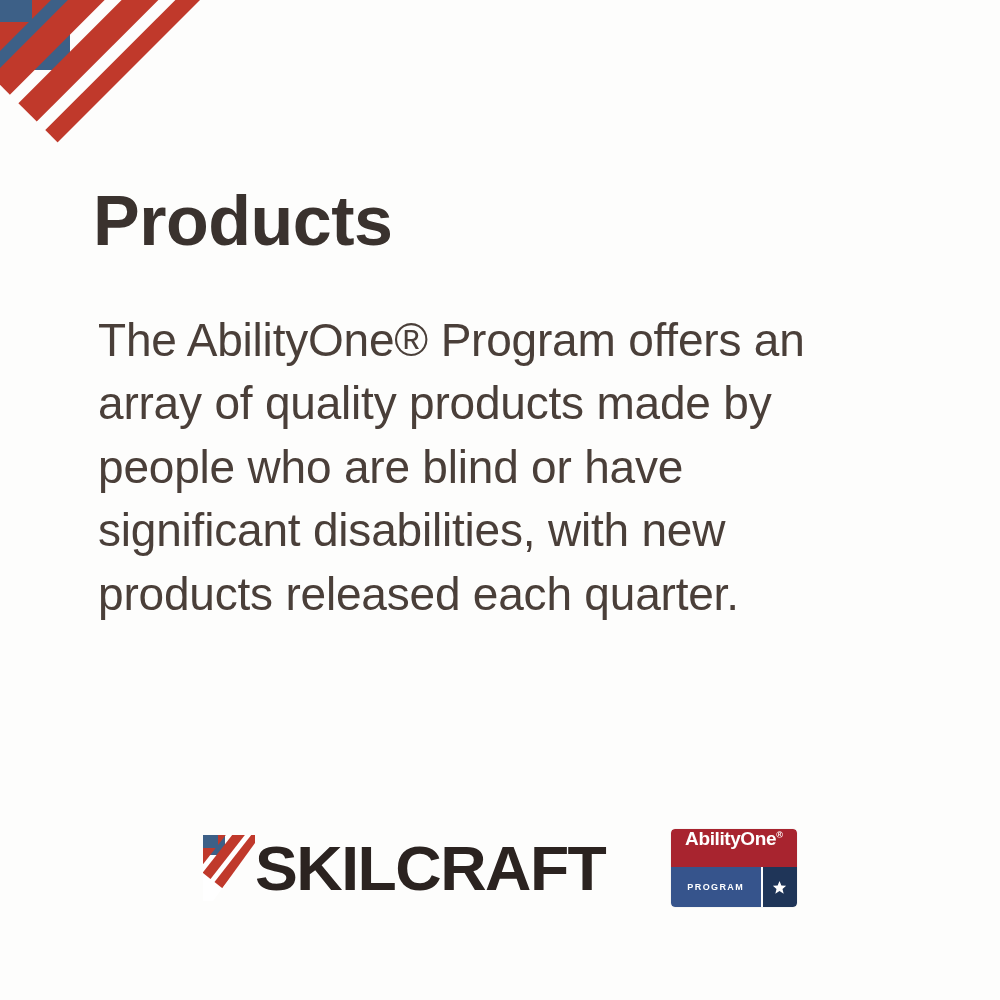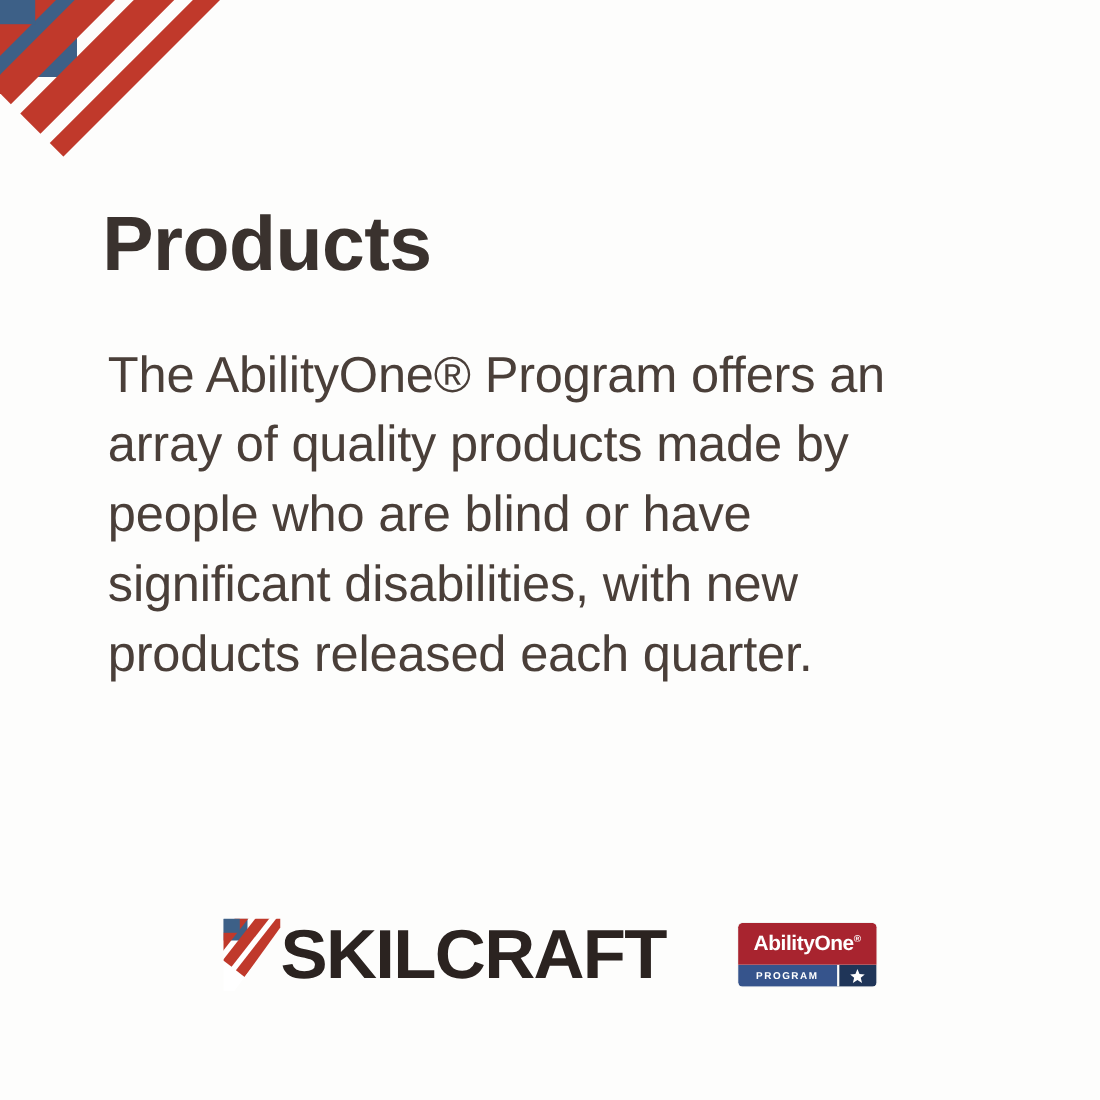--- a/index.html
+++ b/index.html
@@ -103,41 +103,41 @@
     width: 126px;
     border-radius: 4px;
     overflow: hidden;
     box-shadow: 0 0 0 0.5px rgba(0,0,0,0.06);
     flex: none;
   }
   .ao-top {
     background: #a8242f;
     height: 38px;
     display: flex;
-    align-items: center;
+    align-items: flex-start;
     justify-content: center;
     border-top-left-radius: 4px;
     border-top-right-radius: 4px;
   }
   .ao-top-text {
     color: #ffffff;
     font-size: 19px;
     font-weight: bold;
     letter-spacing: -0.4px;
     line-height: 1;
     white-space: nowrap;
   }
   .ao-top-text sup {
     font-size: 9px;
     vertical-align: super;
     font-weight: bold;
   }
   .ao-bottom {
     display: flex;
-    height: 20px;
+    height: 40px;
     border-bottom-left-radius: 4px;
     border-bottom-right-radius: 4px;
     overflow: hidden;
   }
   .ao-program {
     flex: 1;
     background: #36548c;
     display: flex;
     align-items: center;
     justify-content: center;

